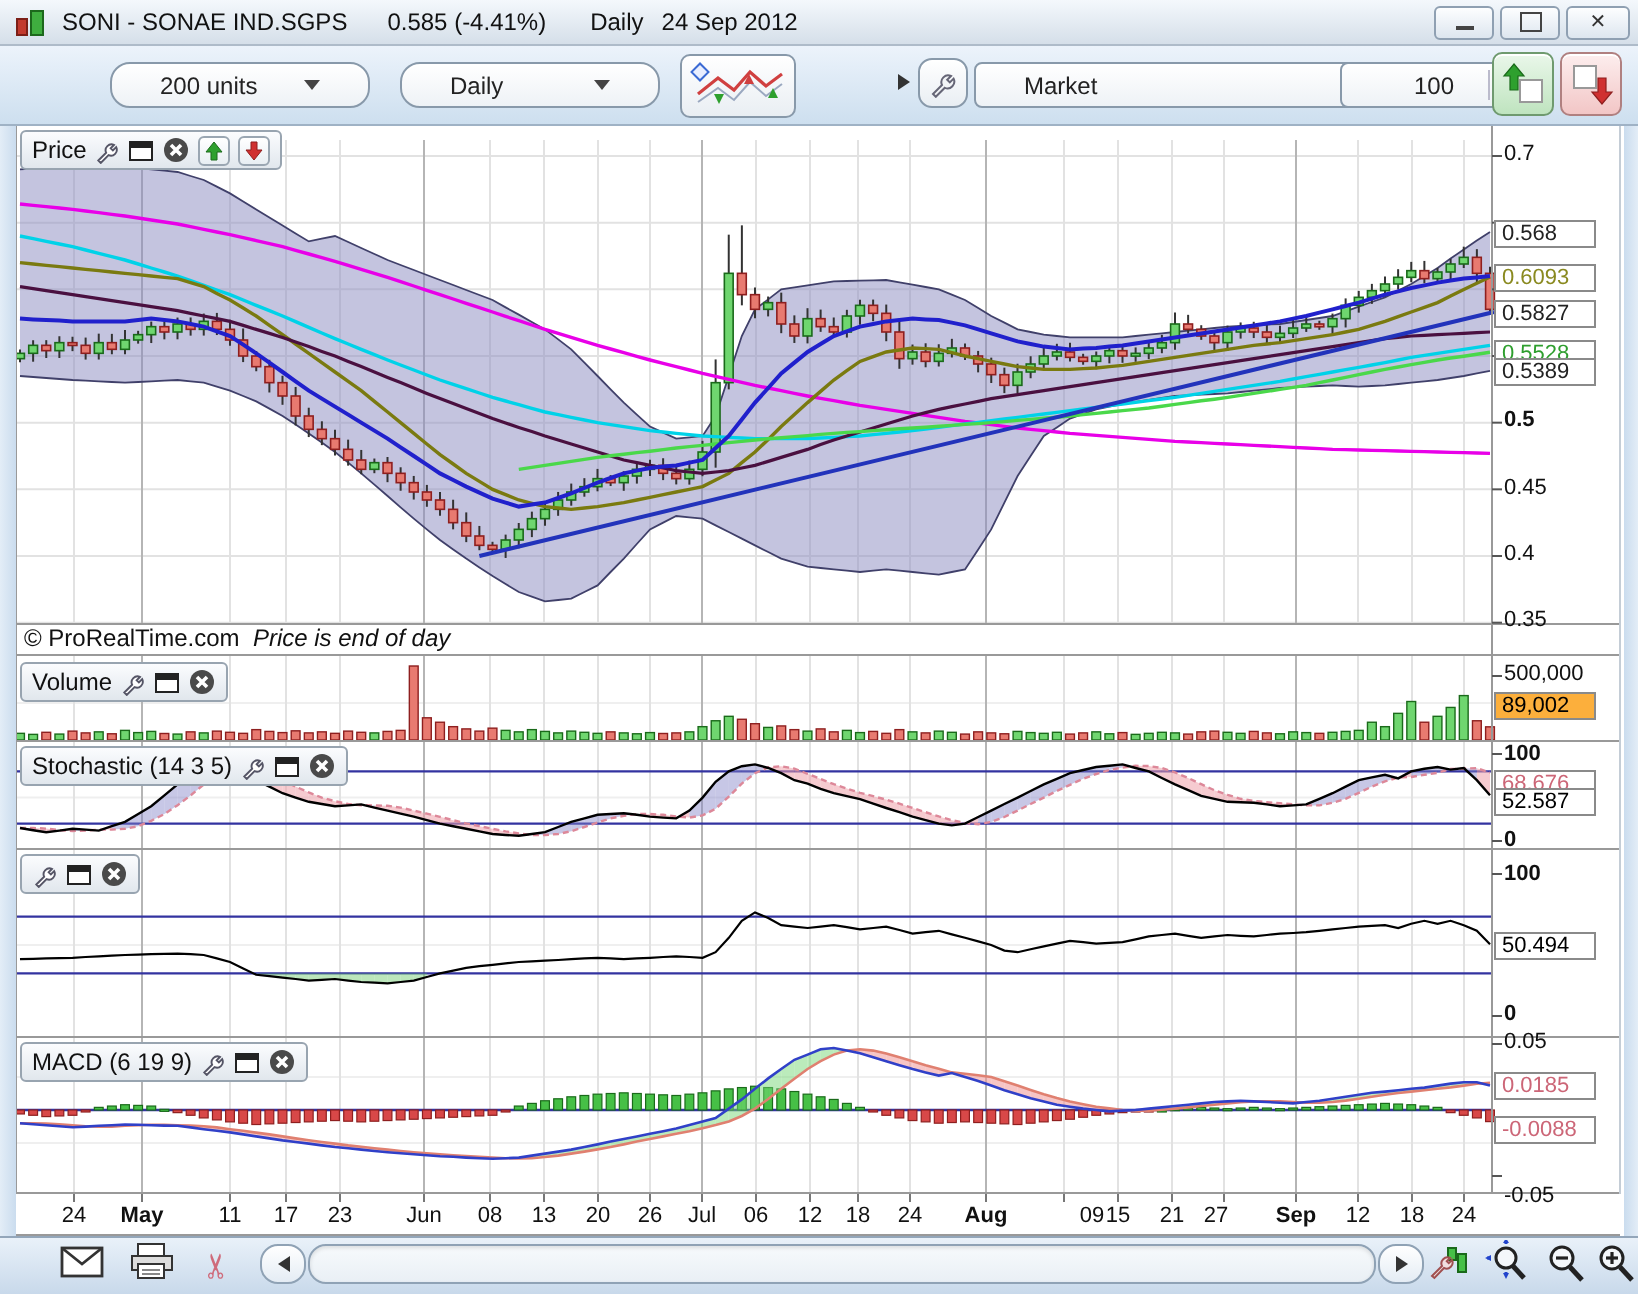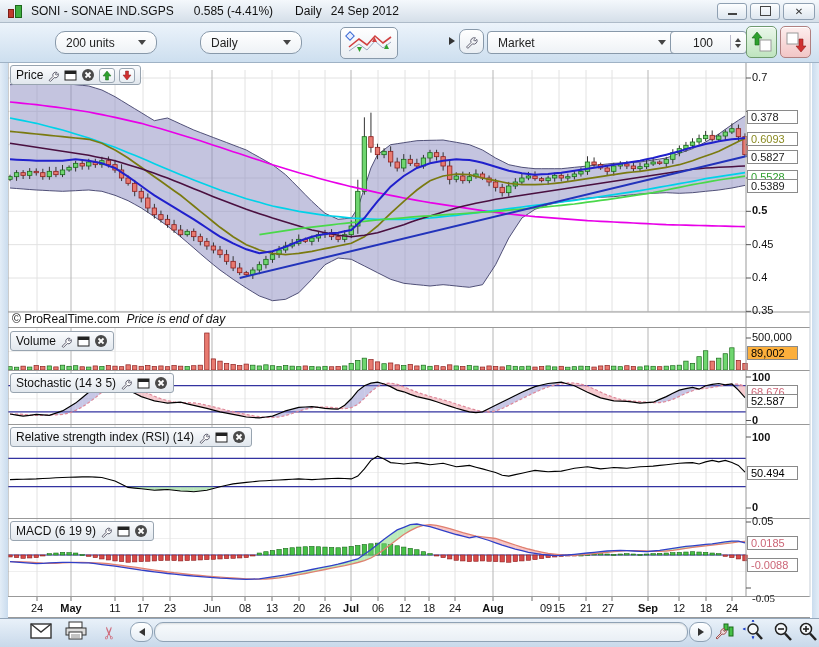--- a/index.html
+++ b/index.html
@@ -16,21 +16,21 @@
   .wbtn{width:28px;height:15px;border:1px solid #8fa0b2;border-radius:3px;margin-left:3px;
         background:linear-gradient(#fdfeff,#dde6ef);display:flex;align-items:center;justify-content:center;
         font-size:10px;color:#333;cursor:pointer}
   .minbar{width:9px;height:2px;background:#444;margin-top:6px}
   .maxrect{width:9px;height:8px;border:1.5px solid #444}
   .edgeL{position:absolute;left:0;top:22px;width:8px;height:625px;background:linear-gradient(90deg,#e3edf7,#cadcee);z-index:5}
   .edgeR{position:absolute;left:812px;top:22px;width:7px;height:625px;background:linear-gradient(90deg,#cadcee,#e3edf7);z-index:5}
   .toolbar{position:absolute;left:0;top:23px;width:819px;height:39px;
        background:linear-gradient(#ecf3fb,#cddfef);border-bottom:1px solid #9fb2c5;z-index:20}
   .dd{position:absolute;height:21px;background:linear-gradient(#ffffff,#eef2f6);border:1px solid #8899aa;
-      border-radius:10px;display:flex;align-items:center;padding:0 10px;font-size:12px;color:#222;
+      border-radius:10px;display:flex;align-items:center;padding:0 24px;font-size:12px;color:#222;
       box-shadow:inset 0 1px 0 #fff;z-index:25;cursor:pointer}
   .tri{width:0;height:0;border-left:4px solid transparent;border-right:4px solid transparent;border-top:5px solid #444;margin-left:auto}
   .triL{width:0;height:0;border-top:4px solid transparent;border-bottom:4px solid transparent;border-right:6px solid #333}
   .triR{width:0;height:0;border-top:4px solid transparent;border-bottom:4px solid transparent;border-left:6px solid #333}
   .tbtn{position:absolute;border:1px solid #8899aa;background:linear-gradient(#ffffff,#e9eef3);
         border-radius:5px;display:flex;align-items:center;justify-content:center;z-index:25;cursor:pointer;box-shadow:inset 0 1px 0 #fff}
   .spinarrows{margin-left:auto;display:flex;flex-direction:column;gap:2px;align-items:center;border-left:1px solid #bbc;padding-left:4px;height:15px;justify-content:center}
   .sua{width:0;height:0;border-left:3px solid transparent;border-right:3px solid transparent;border-bottom:4px solid #444}
   .sda{width:0;height:0;border-left:3px solid transparent;border-right:3px solid transparent;border-top:4px solid #444}
   .chip{position:absolute;display:flex;align-items:center;gap:4px;background:linear-gradient(#fbfcfe,#e1e7ed);
@@ -1020,21 +1020,20 @@
     </span>
   <span class="cico">
       <svg width="14" height="14" viewBox="0 0 14 14">
         <circle cx="7" cy="7" r="6" fill="#4a4a4a"></circle>
         <path d="M4.5 4.5 L9.5 9.5 M9.5 4.5 L4.5 9.5" stroke="#fff" stroke-width="1.8"></path>
       </svg>
     </span>
 </div>
 
 <div class="chip" style="left:10px;top:427px">
-  <span>Relative strength index (RSI) (14)</span>
   <span class="cico">
       <svg width="13" height="13" viewBox="0 0 15 15">
         <path d="M2.5 13 L7 8.5 A3.4 3.4 0 0 1 11.5 4 L9.6 5.9 L10.9 7.2 L12.8 5.3 A3.4 3.4 0 0 1 8.4 9.9 L3.9 14.4 Z" fill="#fff" stroke="#556" stroke-width="1.1"></path>
       </svg>
     </span>
   <span class="cico">
       <svg width="13" height="13" viewBox="0 0 13 13">
         <rect x="1" y="2" width="11" height="9" fill="#fff" stroke="#222"></rect>
         <rect x="1" y="2" width="11" height="3" fill="#222"></rect>
       </svg>
@@ -1069,49 +1068,49 @@
 </div>
 
 <div class="attrib"><span>© ProRealTime.com</span>  <i>Price is end of day</i></div>
 
 <div id="labels">
     <div class="albl" style="left: 752px; top: 71px;">0.7</div>
     <div class="albl" style="left: 752px; top: 204.333px; font-weight: bold;">0.5</div>
     <div class="albl" style="left: 752px; top: 237.667px;">0.45</div>
     <div class="albl" style="left: 752px; top: 271px;">0.4</div>
     <div class="albl" style="left: 752px; top: 304.333px;">0.35</div>
-    <div class="badge" style="top: 109.5px; color: rgb(34, 34, 34);">0.378</div>
+    <div class="badge" style="top: 109.5px; color: rgb(34, 34, 34);">0.568</div>
     <div class="badge" style="top: 131.967px; color: rgb(138, 138, 32);">0.6093</div>
     <div class="badge" style="top: 149.7px; color: rgb(34, 34, 34);">0.5827</div>
     <div class="badge" style="top: 169.633px; color: rgb(46, 158, 46);">0.5528</div>
     <div class="badge" style="top: 178.9px; color: rgb(34, 34, 34);">0.5389</div>
     <div class="albl" style="left: 752px; top: 331px;">500,000</div>
     <div class="badge" style="top: 345.5px; background: rgb(252, 175, 60);">89,002</div>
     <div class="albl" style="left: 752px; top: 371px; font-weight: bold;">100</div>
     <div class="albl" style="left: 752px; top: 413.5px; font-weight: bold;">0</div>
     <div class="badge" style="top: 384.5px; color: rgb(204, 102, 119);">68.676</div>
     <div class="badge" style="top: 393.5px;">52.587</div>
     <div class="albl" style="left: 752px; top: 431px; font-weight: bold;">100</div>
     <div class="albl" style="left: 752px; top: 501px; font-weight: bold;">0</div>
     <div class="badge" style="top: 465.649px;">50.494</div>
     <div class="albl" style="left: 752px; top: 515px;">0.05</div>
-    <div class="albl" style="left: 752px; top: 592px; font-family: Liberation Serif, serif;">-0.05</div>
+    <div class="albl" style="left: 752px; top: 592px;">-0.05</div>
     <div class="badge" style="top: 536.29px; color: rgb(204, 102, 119);">0.0185</div>
     <div class="badge" style="top: 558.308px; color: rgb(204, 102, 119);">-0.0088</div>
     <div class="xlbl" style="left: 19px;">24</div>
     <div class="xlbl" style="left: 53px; font-weight: bold;">May</div>
     <div class="xlbl" style="left: 97px;">11</div>
     <div class="xlbl" style="left: 125px;">17</div>
     <div class="xlbl" style="left: 152px;">23</div>
     <div class="xlbl" style="left: 194px; font-weight: normal;">Jun</div>
     <div class="xlbl" style="left: 227px;">08</div>
     <div class="xlbl" style="left: 254px;">13</div>
     <div class="xlbl" style="left: 281px;">20</div>
     <div class="xlbl" style="left: 307px;">26</div>
-    <div class="xlbl" style="left: 333px; font-weight: bold;">Jul</div>
+    <div class="xlbl" style="left: 333px; font-weight: normal;">Jul</div>
     <div class="xlbl" style="left: 360px;">06</div>
     <div class="xlbl" style="left: 387px;">12</div>
     <div class="xlbl" style="left: 411px;">18</div>
     <div class="xlbl" style="left: 437px;">24</div>
     <div class="xlbl" style="left: 475px; font-weight: bold;">Aug</div>
     <div class="xlbl" style="left: 528px;">09</div>
     <div class="xlbl" style="left: 541px;">15</div>
     <div class="xlbl" style="left: 568px;">21</div>
     <div class="xlbl" style="left: 590px;">27</div>
     <div class="xlbl" style="left: 630px; font-weight: bold;">Sep</div>

